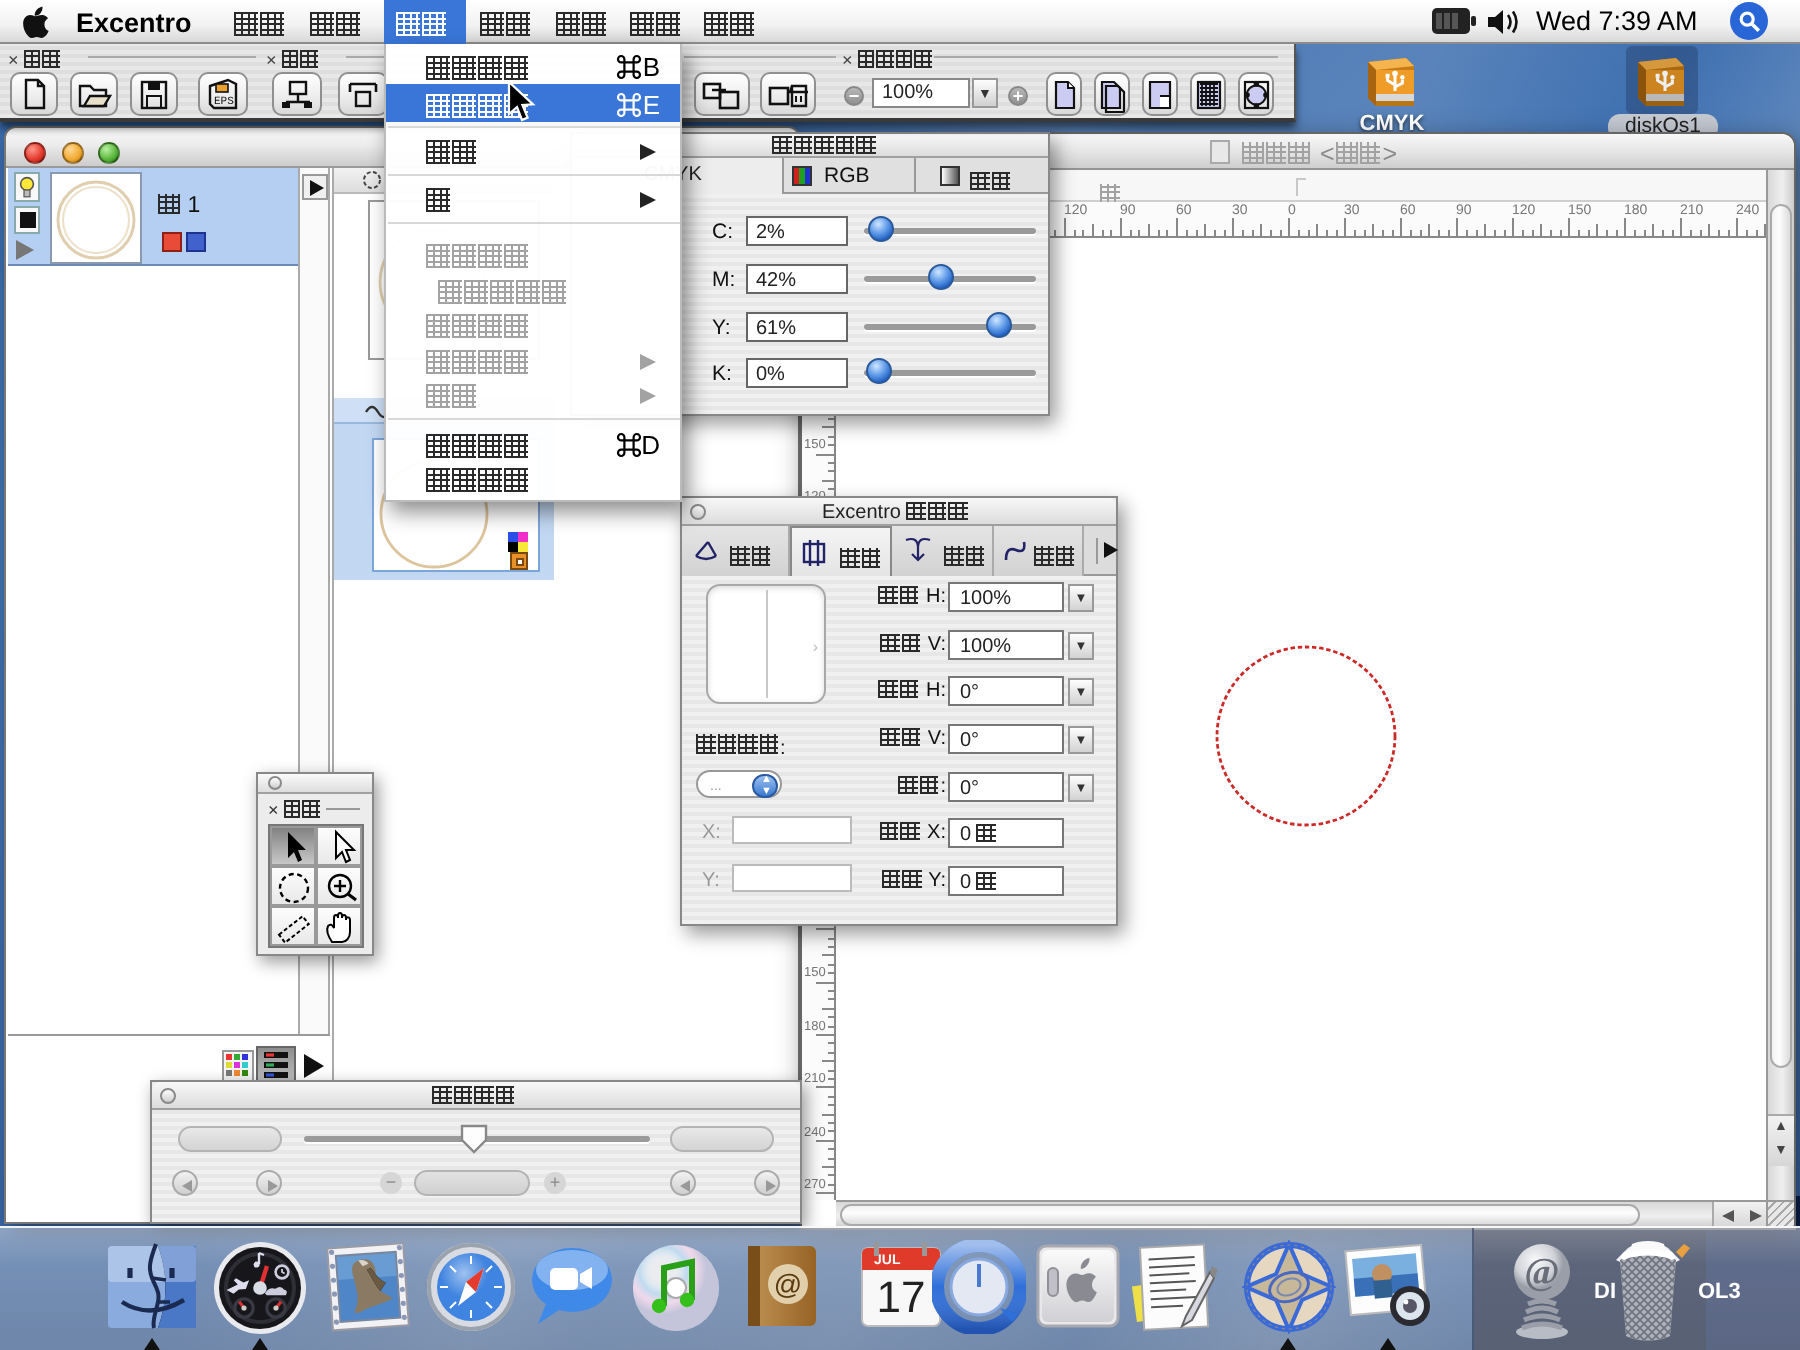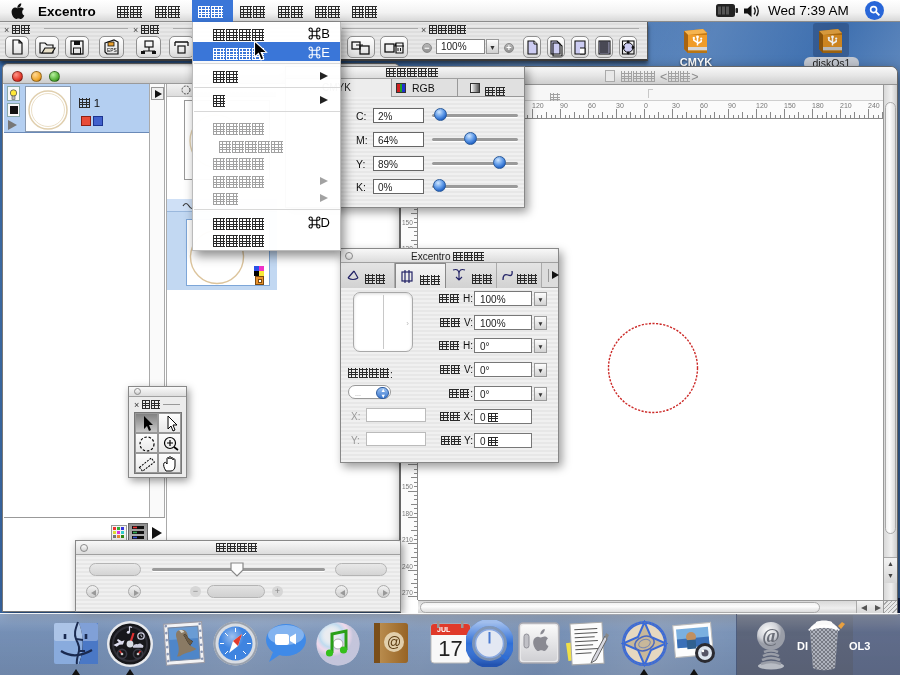--- a/index.html
+++ b/index.html
@@ -579,27 +579,27 @@
     </div>
     <div class="pinstripe abs" style="left:0;top:30px;width:100%;bottom:0;">
       <div class="crow" style="top:11px">
           <span class="clab">C:</span>
           <span class="cfield">2%</span>
           <span class="ctrack"></span>
           <span class="cthumb" style="left:148px"></span>
         </div>
       <div class="crow" style="top:35px">
           <span class="clab">M:</span>
-          <span class="cfield">64%</span>
+          <span class="cfield">42%</span>
           <span class="ctrack"></span>
           <span class="cthumb" style="left:178px"></span>
         </div>
       <div class="crow" style="top:59px">
           <span class="clab">Y:</span>
-          <span class="cfield">89%</span>
+          <span class="cfield">61%</span>
           <span class="ctrack"></span>
           <span class="cthumb" style="left:207px"></span>
         </div>
       <div class="crow" style="top:82px">
           <span class="clab">K:</span>
           <span class="cfield">0%</span>
           <span class="ctrack"></span>
           <span class="cthumb" style="left:147px"></span>
         </div>
     </div>

